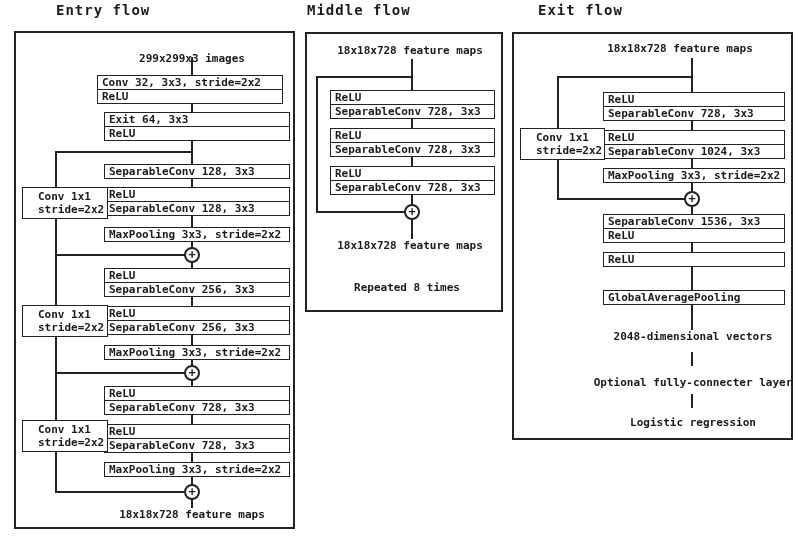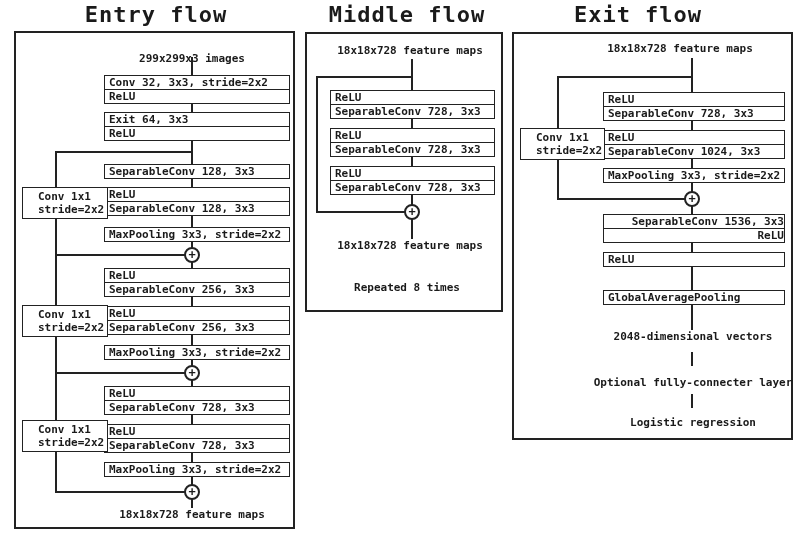--- a/index.html
+++ b/index.html
@@ -2,21 +2,21 @@
 <html><head>
 <meta charset="utf-8">
 <style>
   html,body { margin:0; padding:0; background:#ffffff; }
   .canvas {
     position:relative; width:800px; height:547px; background:#ffffff;
     font-family:"DejaVu Sans Mono", "Liberation Mono", monospace;
     color:#1a1a1a; overflow:hidden;
   }
   .title {
-    position:absolute; text-align:center; font-size:22px; font-weight:bold;
+    position:absolute; text-align:left; font-size:14px; font-weight:bold;
     letter-spacing:1px; white-space:nowrap;
   }
   .panel { position:absolute; border:2px solid #222222; box-sizing:border-box; }
   .hline { position:absolute; height:2px; background:#222222; }
   .vline { position:absolute; width:2px; background:#222222; }
   .box {
     position:absolute; background:#ffffff; border:1.5px solid #222222;
     box-sizing:content-box;
   }
   .box .row {
@@ -52,21 +52,21 @@
   <div class="vline" style="left:191px; top:57px; height:451px;"></div>
   <div class="hline" style="left:55px; top:151px; width:137px;"></div>
   <div class="vline" style="left:55px; top:151px; height:342px;"></div>
   <div class="hline" style="left:55px; top:254px; width:137px;"></div>
   <div class="hline" style="left:55px; top:372px; width:137px;"></div>
   <div class="hline" style="left:55px; top:491px; width:137px;"></div>
 
   <div class="label" style="left:92px; top:52px; width:200px;">299x299x3 images</div>
   <div class="label" style="left:92px; top:508px; width:200px;">18x18x728 feature maps</div>
 
-  <div class="box" style="left:104px; top:75px; width:184px;">
+  <div class="box" style="left:97px; top:75px; width:184px;">
     <div class="row">Conv 32, 3x3, stride=2x2</div>
     <div class="row">ReLU</div>
   </div>
   <div class="box" style="left:104px; top:112px; width:184px;">
     <div class="row">Exit 64, 3x3</div>
     <div class="row">ReLU</div>
   </div>
   <div class="box" style="left:104px; top:164px; width:184px;">
     <div class="row">SeparableConv 128, 3x3</div>
   </div>
@@ -163,21 +163,21 @@
     <div class="row">ReLU</div>
     <div class="row">SeparableConv 728, 3x3</div>
   </div>
   <div class="box" style="left:603px; top:130px; width:180px;">
     <div class="row">ReLU</div>
     <div class="row">SeparableConv 1024, 3x3</div>
   </div>
   <div class="box" style="left:603px; top:168px; width:180px;">
     <div class="row">MaxPooling 3x3, stride=2x2</div>
   </div>
-  <div class="box" style="left:603px; top:214px; width:180px;text-align:right;">
+  <div class="box" style="left:603px; top:214px; width:180px;">
     <div class="row">SeparableConv 1536, 3x3</div>
     <div class="row">ReLU</div>
   </div>
   <div class="box" style="left:603px; top:252px; width:180px;">
     <div class="row">ReLU</div>
   </div>
   <div class="box" style="left:603px; top:290px; width:180px;">
     <div class="row">GlobalAveragePooling</div>
   </div>
 

